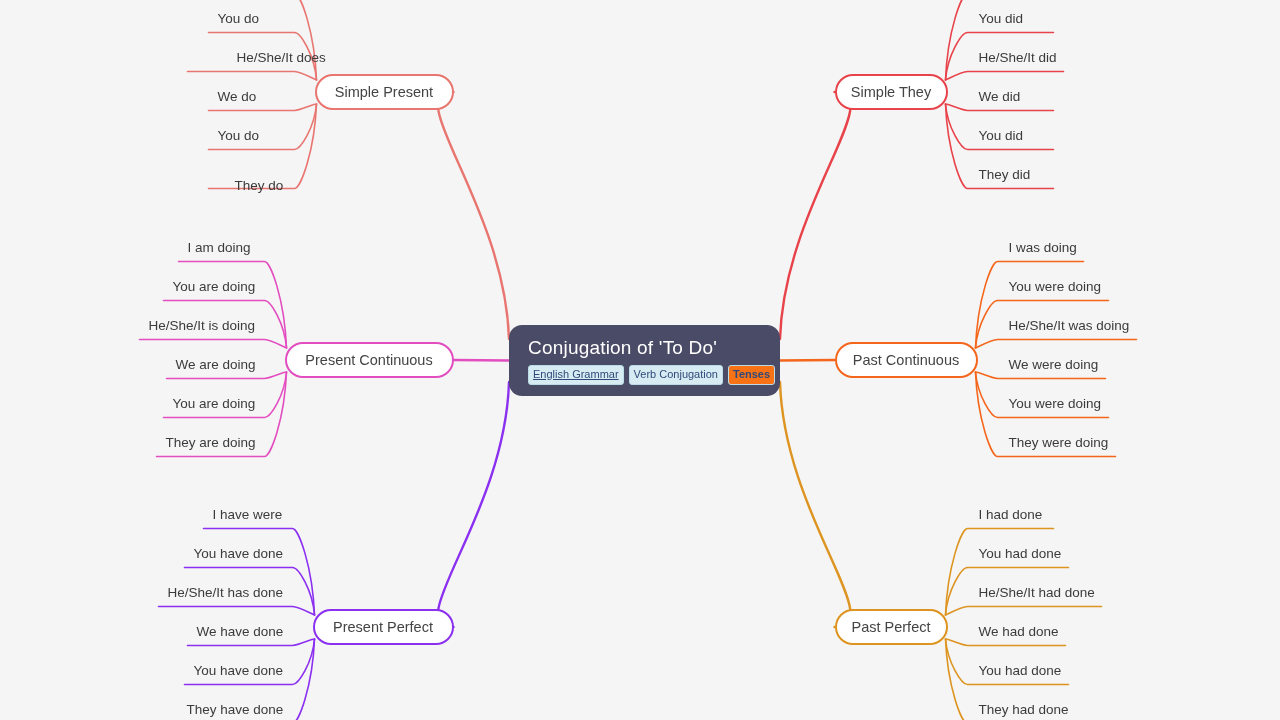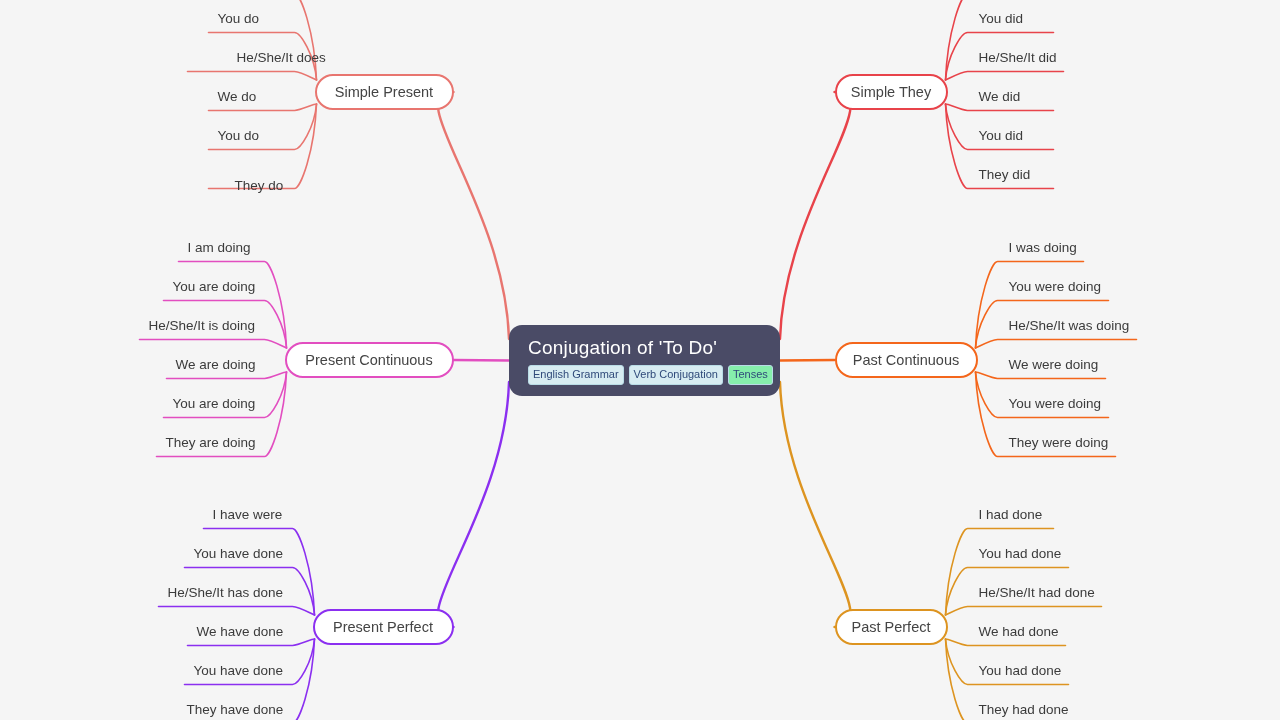--- a/index.html
+++ b/index.html
@@ -174,19 +174,19 @@
       <div class="leaf right" style="top: 545.5px; left: 978.5px;">You had done</div>
       <div class="leaf right" style="top: 584.5px; left: 978.5px;">He/She/It had done</div>
       <div class="leaf right" style="top: 623.5px; left: 978.5px;">We had done</div>
       <div class="leaf right" style="top: 662.5px; left: 978.5px;">You had done</div>
       <div class="leaf right" style="top: 701.5px; left: 978.5px;">They had done</div>
     </div>
 
   <div class="center-node">
     <div class="center-title">Conjugation of 'To Do'</div>
     <div class="tag-row" id="tag-row">
-        <span class="tag" style="background: rgb(215, 236, 242); color: rgb(47, 74, 122);">English Grammar</span>
+        <span class="tag" style="background: rgb(215, 236, 242); color: rgb(47, 74, 122); text-decoration: underline;">English Grammar</span>
         <span class="tag" style="background: rgb(215, 236, 242); color: rgb(47, 74, 122);">Verb Conjugation</span>
-        <span class="tag" style="background: #86efac; color: rgb(47, 74, 122);">Tenses</span>
+        <span class="tag" style="background: #f97316; color: rgb(47, 74, 122); font-weight: bold;">Tenses</span>
       </div>
   </div>
 
 </div>
 
 </body></html>

